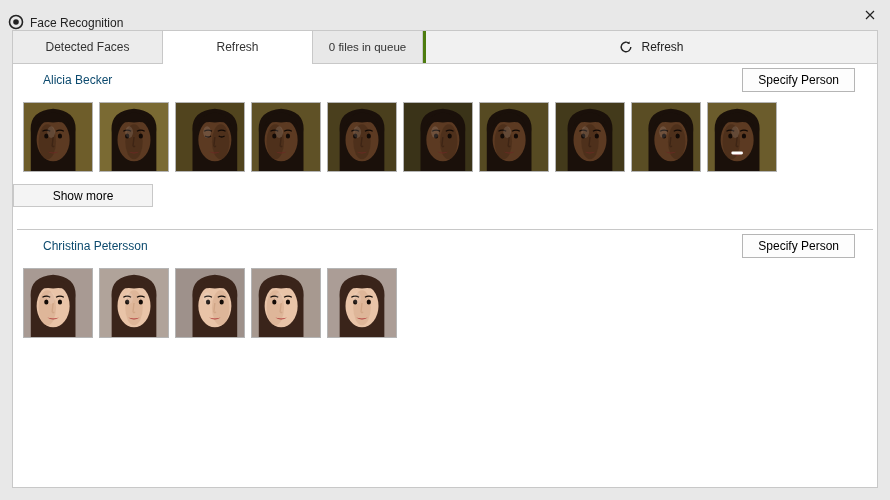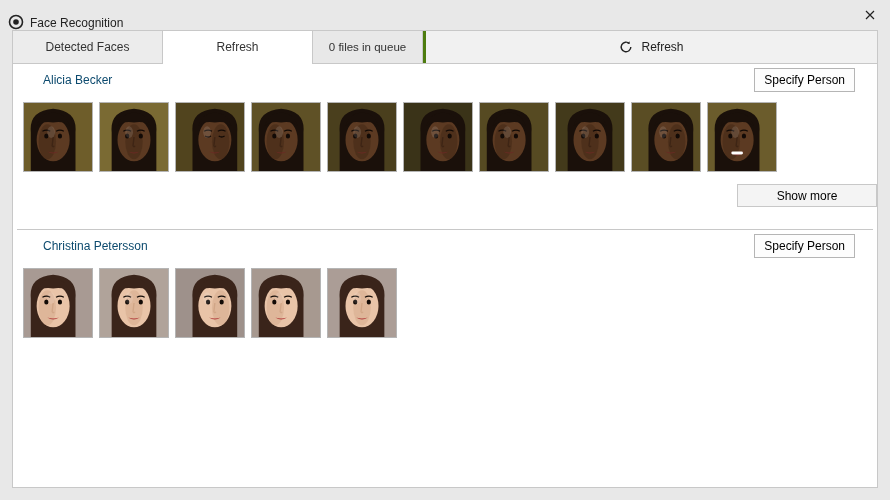--- a/index.html
+++ b/index.html
@@ -123,21 +123,21 @@
     }
     .person-header {
       display: flex;
       align-items: center;
       padding: 4px 22px 6px 30px;
     }
     .person-name { font-size: 12px; color: #0c4a6e; }
     .person-header .spacer { flex: 1; }
     .specify-btn {
       height: 24px;
-      padding: 0 9px;
+      padding: 0 15px;
       border: 1px solid #b5b5b5;
       background: #fdfdfd;
       font-size: 12px;
       cursor: pointer;
       display: flex; align-items: center; justify-content: center;
     }
     .thumbs {
       display: flex;
       flex-wrap: wrap;
       gap: 6px;
@@ -147,21 +147,21 @@
       width: 70px;
       height: 70px;
       border: 1px solid #b5b5b5;
       background: #000;
       overflow: hidden;
       cursor: pointer;
     }
     .thumb svg { width: 100%; height: 100%; display: block; }
     .show-more-wrap {
       display: flex;
-      justify-content: flex-end;
+      justify-content: flex-start;
       padding: 8px 0 12px 0;
     }
     .show-more {
       height: 23px; width: 140px;
       border: 1px solid #c8c8c8;
       background: #f4f4f4;
       font-size: 12px;
       cursor: pointer;
     }
     hr.divider {

